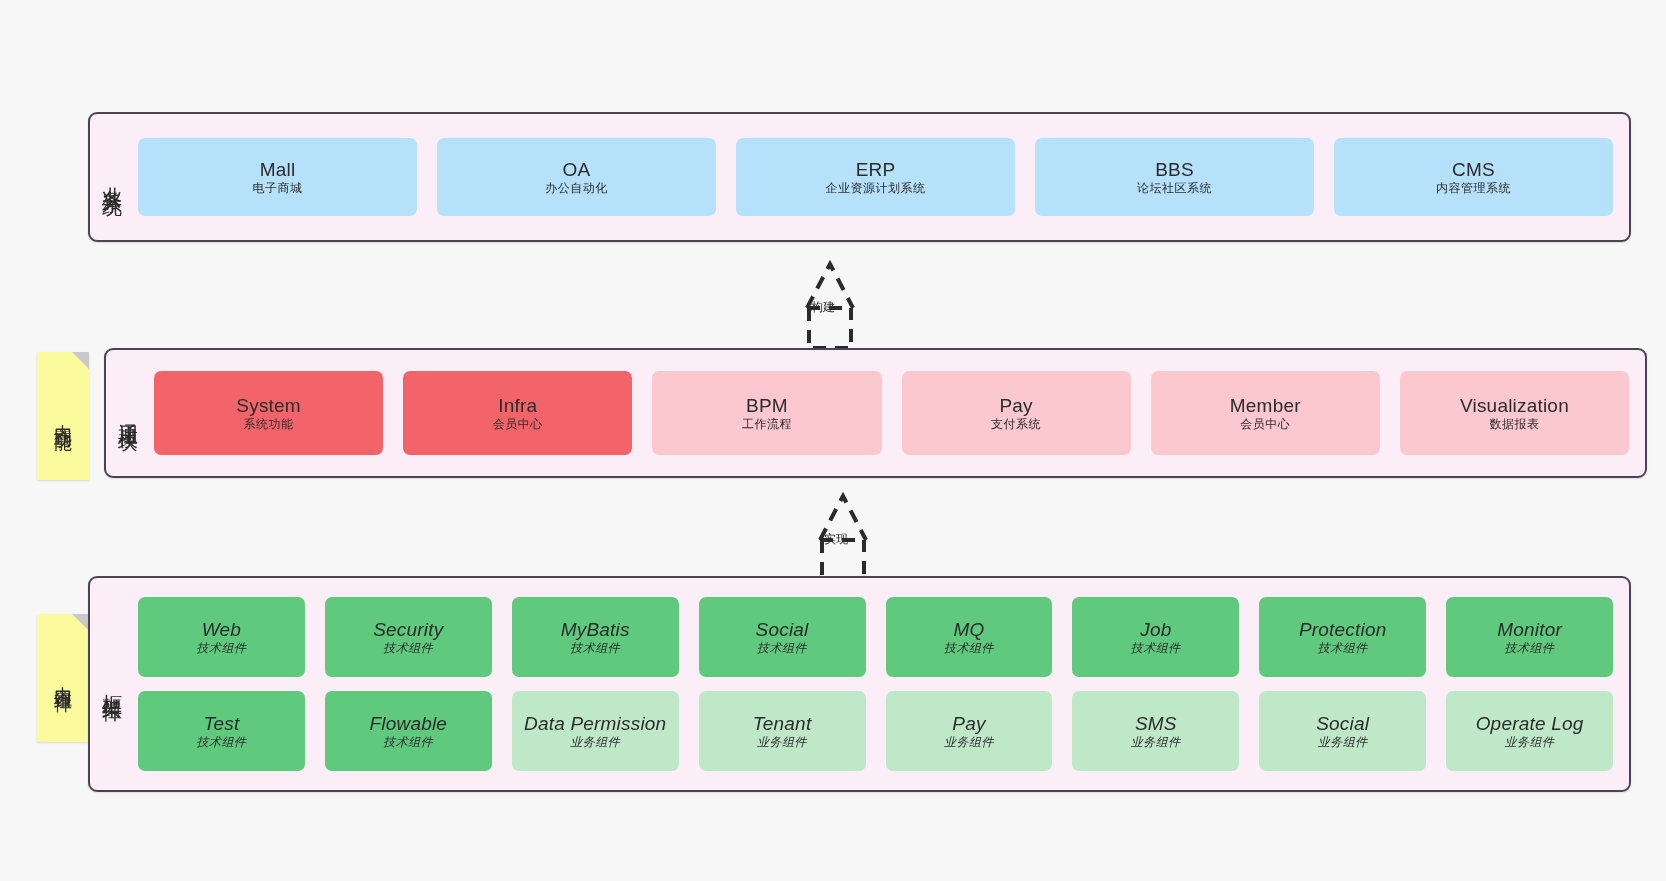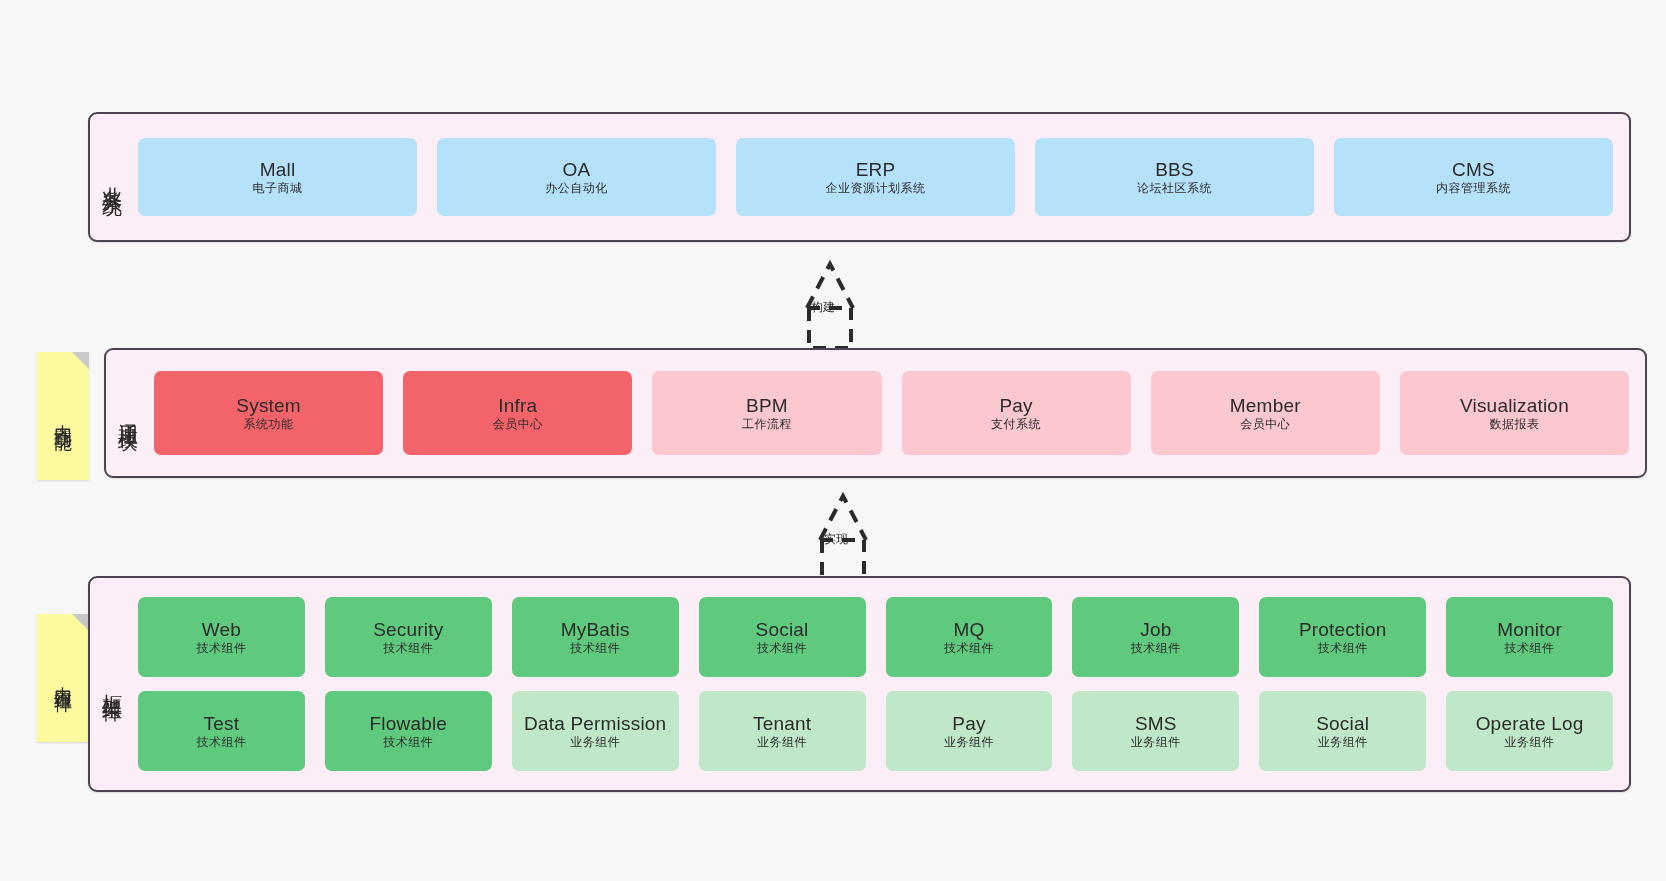--- a/index.html
+++ b/index.html
@@ -77,21 +77,21 @@
     font-size: 19px;
     letter-spacing: 0.2px;
   }
   .card .s {
     font-size: 12px;
     letter-spacing: 0.5px;
   }
 
   .h-biz   { height: 78px; }
   .h-mod   { height: 84px; }
-  .h-frame { height: 80px; }
+  .h-frame { height: 80px; font-style: italic; }
 
   
   .c-blue        { background: #b6e1fb; }
   .c-red         { background: #f2646a; }
   .c-pink        { background: #fbc8d0; }
   .c-green-dark  { background: #5fc97d; }
   .c-green-light { background: #bfe8c8; }
 
   
   .sticky {

